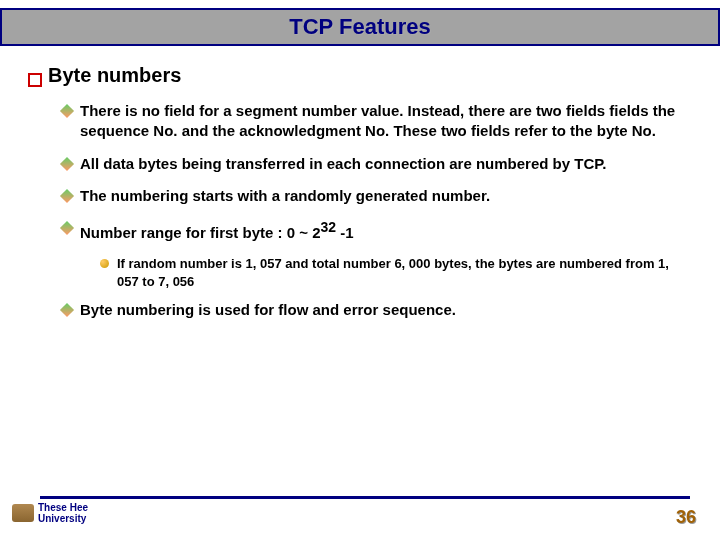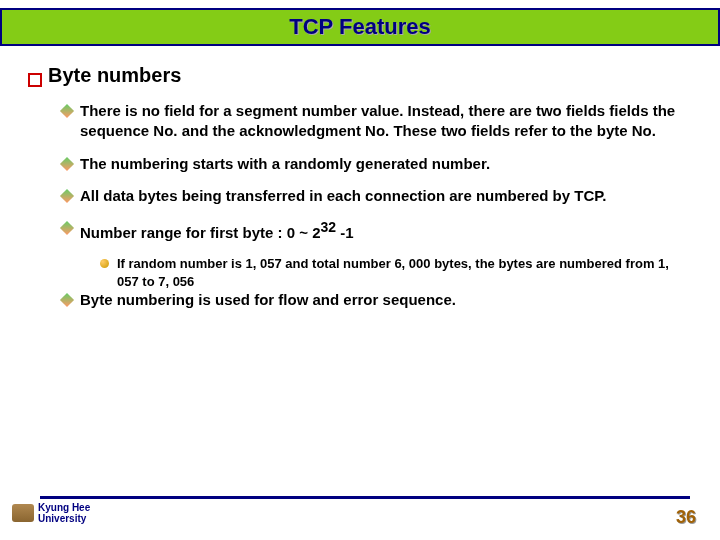--- a/index.html
+++ b/index.html
@@ -5,21 +5,21 @@
   * { margin: 0; padding: 0; box-sizing: border-box; }
   body {
     width: 720px;
     height: 540px;
     background: #ffffff;
     font-family: Arial, sans-serif;
     position: relative;
     overflow: hidden;
   }
   .title-bar {
-    background: #84cc16;
+    background: #a3a3a3;
     border: 2px solid #000080;
     margin: 8px 0 0 0;
     padding: 4px 16px;
     text-align: center;
   }
   .title-text {
     font-size: 22px;
     font-weight: bold;
     color: #000080;
     text-shadow: 1px 1px 0 #aaa;
@@ -64,20 +64,21 @@
   .bullet-text {
     font-size: 15px;
     font-weight: bold;
     color: #000;
     line-height: 1.35;
   }
   .sub-bullet-item {
     display: flex;
     align-items: flex-start;
     margin-left: 72px;
+    margin-bottom: 10px;
     margin-top: 4px;
   }
   .circle-bullet {
     width: 9px;
     height: 9px;
     border-radius: 50%;
     background: radial-gradient(circle at 30% 30%, #ffcc66, #cc9900);
     margin-top: 4px;
     margin-right: 8px;
     flex-shrink: 0;
@@ -148,26 +149,26 @@
     <div class="heading-text">Byte numbers</div>
   </div>
 
   <div class="bullet-item">
     <div class="diamond-bullet"></div>
     <div class="bullet-text">There is no field for a segment number value. Instead, there are two fields fields the sequence No. and the acknowledgment No. These two fields refer to the byte No.</div>
   </div>
 
   <div class="bullet-item">
     <div class="diamond-bullet"></div>
-    <div class="bullet-text">The numbering starts with a randomly generated number.</div>
+    <div class="bullet-text">All data bytes being transferred in each connection are numbered by TCP.</div>
   </div>
 
   <div class="bullet-item">
     <div class="diamond-bullet"></div>
-    <div class="bullet-text">All data bytes being transferred in each connection are numbered by TCP.</div>
+    <div class="bullet-text">The numbering starts with a randomly generated number.</div>
   </div>
 
   <div class="bullet-item">
     <div class="diamond-bullet"></div>
     <div class="bullet-text">
       <span>Number range for first byte : 0 ~ 2</span><span class="super">32</span><span> -1</span>
     </div>
   </div>
 
   <div class="sub-bullet-item">
@@ -180,18 +181,18 @@
     <div class="bullet-text">Byte numbering is used for flow and error sequence.</div>
   </div>
 
 </div>
 
 <div class="footer">
   <div class="footer-line"></div>
   <div class="footer-logo">
     <div class="logo-mark"></div>
     <div class="uni-text">
-      <div>Kyung Hee</div>
+      <div>These Hee</div>
       <div>University</div>
     </div>
   </div>
   <div class="page-num">36</div>
 </div>
 
 </body></html>

